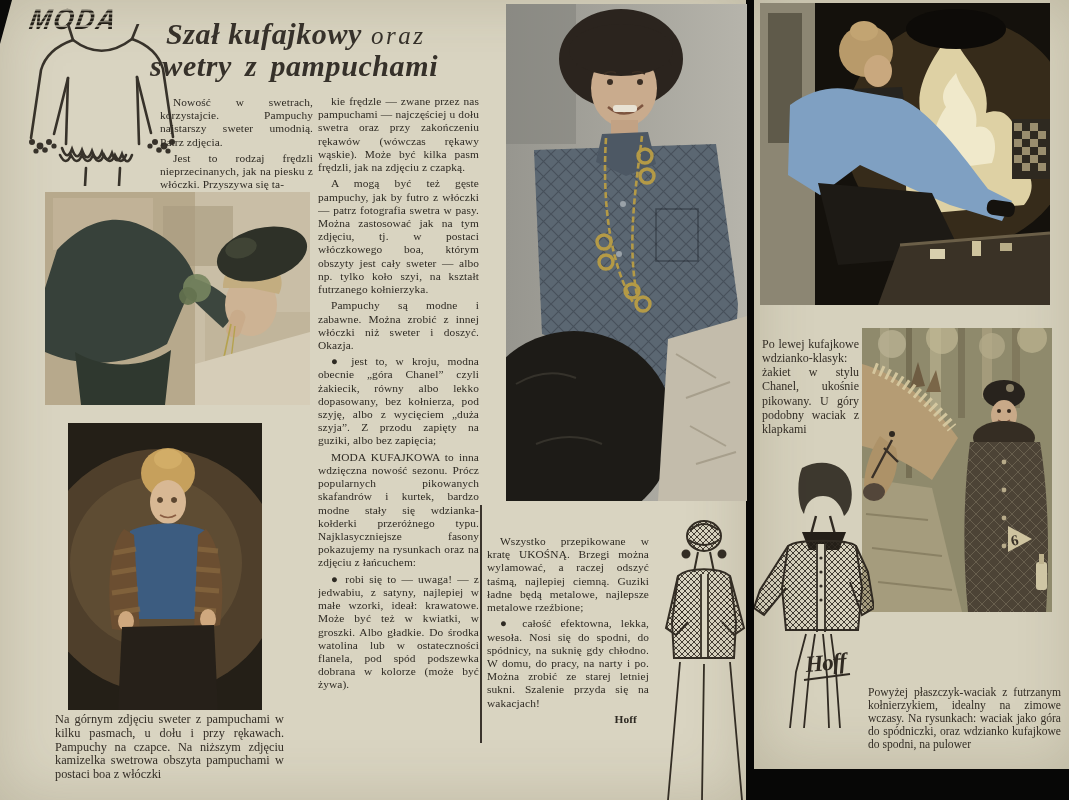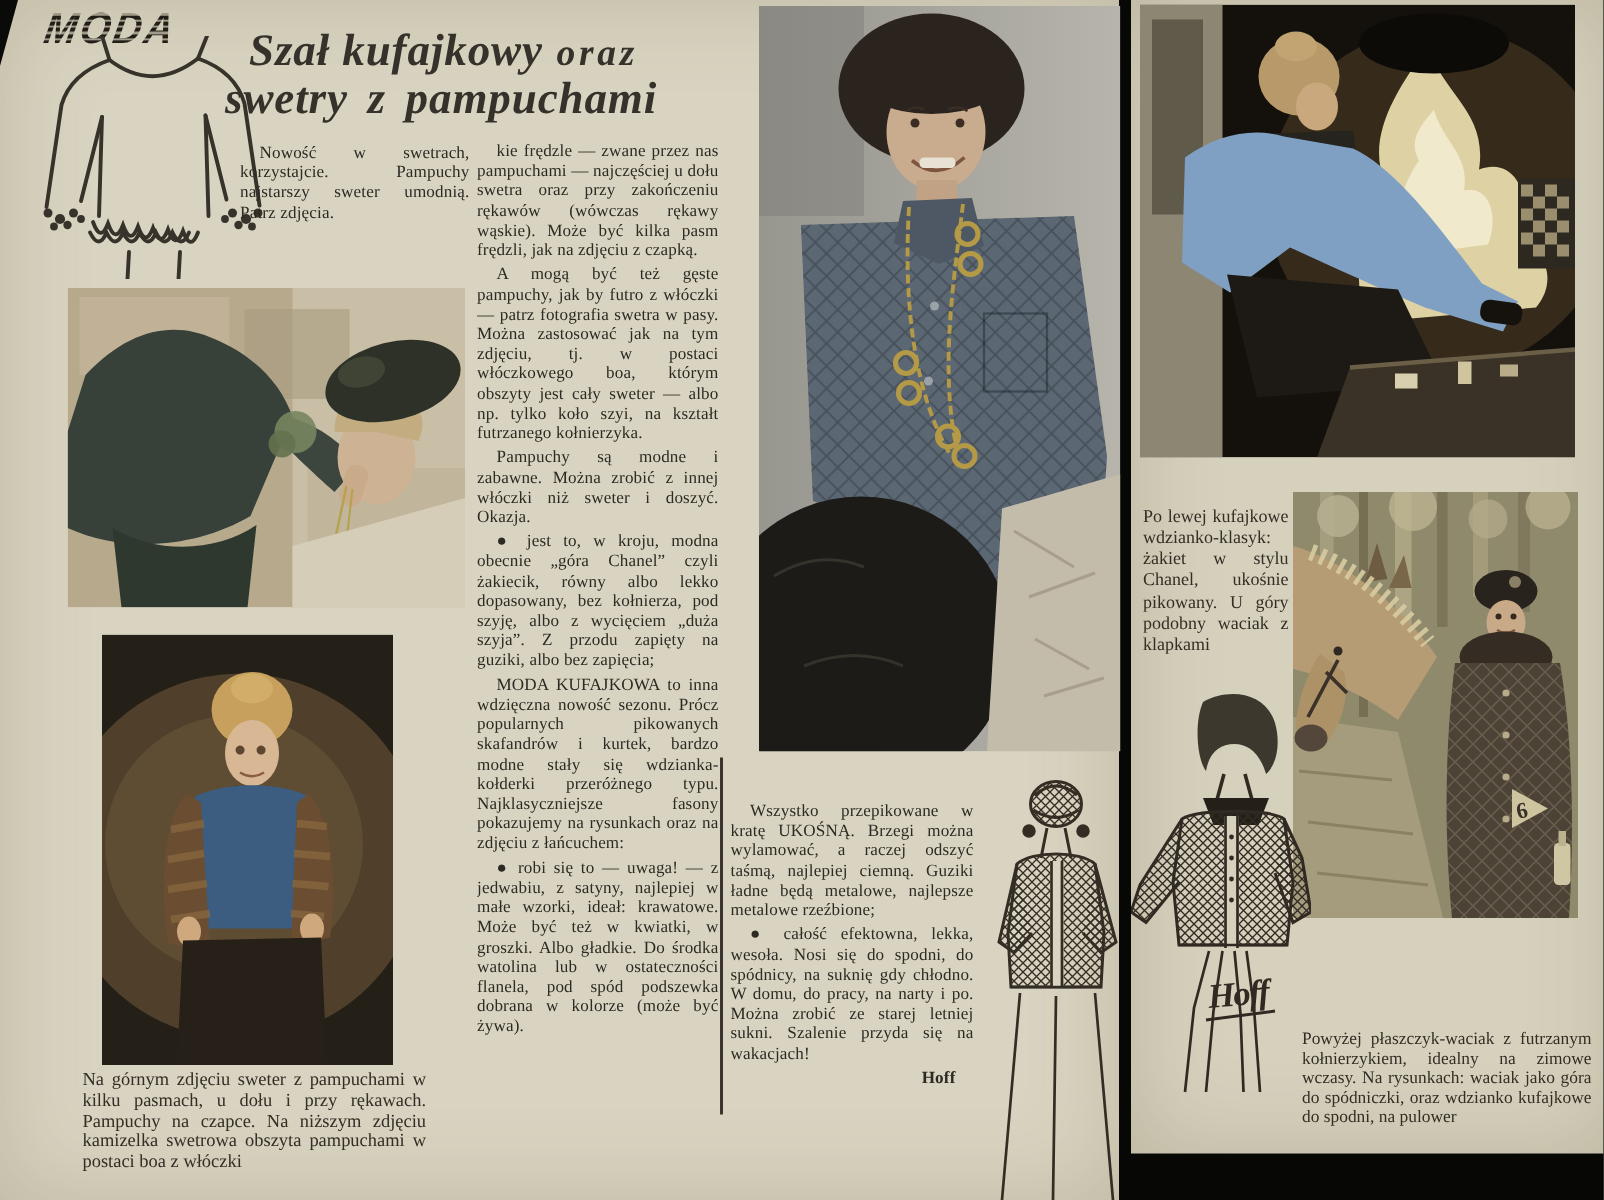--- a/index.html
+++ b/index.html
@@ -14,21 +14,21 @@
   .moda{position:absolute;left:33px;top:2px;font-family:"Liberation Sans",sans-serif;
         font-weight:700;font-style:italic;font-size:26px;letter-spacing:2px;
         transform:skewX(-10deg) scaleY(1.12);transform-origin:left top;
         background-image:repeating-linear-gradient(to bottom,#221e17 0 2.4px,rgba(34,30,23,.28) 2.4px 3.7px);
         -webkit-background-clip:text;background-clip:text;color:transparent;}
   
   .title{position:absolute;left:150px;top:18px;width:348px;color:#36312a;
          font-style:italic;font-weight:700;font-size:30px;line-height:1.08;letter-spacing:.6px;}
   .title .l1{display:block;padding-left:16px;white-space:nowrap;}
   .title .l2{display:block;white-space:nowrap;word-spacing:5px;}
-  .conj{font-weight:700;font-size:25px;letter-spacing:2.5px;margin-left:9px;}
+  .conj{font-weight:400;font-size:25px;letter-spacing:2.5px;margin-left:9px;}
   
   .col{position:absolute;overflow:hidden;}
   .col-a{left:160px;top:96px;width:153px;height:97px;}
   .col-b{left:318px;top:95px;width:161px;height:650px;}
   .col-c{left:487px;top:535px;width:162px;height:202px;}
   p.body{margin:0;font-size:11.4px;line-height:1.16;text-align:justify;text-indent:13px;
          letter-spacing:.1px;color:#2e2a23;}
   p.body + p.body{margin-top:3px;}
   p.author{text-align:right;font-weight:700;padding-right:12px;text-indent:0;margin-top:2px;}
   .divider{position:absolute;left:480px;top:505px;width:2px;height:238px;background:#3a342c;}
@@ -85,20 +85,21 @@
 
     <div class="title">
       <span class="l1">
         <span>Szał kufajkowy</span><span class="conj">oraz</span>
       </span>
       <span class="l2">swetry z pampuchami</span>
     </div>
 
     <div class="col col-a">
       <p class="body">Nowość w swetrach, korzystajcie. Pampuchy najstarszy sweter umodnią. Patrz zdjęcia.</p>
+      <p class="body">Jest to rodzaj frędzli nieprzecinanych, jak na piesku z włóczki. Przyszywa się ta-</p>
     </div>
 
     <div class="col col-b">
       <p class="body">kie frędzle — zwane przez nas pampuchami — najczęściej u dołu swetra oraz przy zakończeniu rękawów (wówczas rękawy wąskie). Może być kilka pasm frędzli, jak na zdjęciu z czapką.</p>
       <p class="body">A mogą być też gęste pampuchy, jak by futro z włóczki — patrz fotografia swetra w pasy. Można zastosować jak na tym zdjęciu, tj. w postaci włóczkowego boa, którym obszyty jest cały sweter — albo np. tylko koło szyi, na kształt futrzanego kołnierzyka.</p>
       <p class="body">Pampuchy są modne i zabawne. Można zrobić z innej włóczki niż sweter i doszyć. Okazja.</p>
       <p class="body">● jest to, w kroju, modna obecnie „góra Chanel” czyli żakiecik, równy albo lekko dopasowany, bez kołnierza, pod szyję, albo z wycięciem „duża szyja”. Z przodu zapięty na guziki, albo bez zapięcia;</p>
       <p class="body">MODA KUFAJKOWA to inna wdzięczna nowość sezonu. Prócz popularnych pikowanych skafandrów i kurtek, bardzo modne stały się wdzianka-kołderki przeróżnego typu. Najklasyczniejsze fasony pokazujemy na rysunkach oraz na zdjęciu z łańcuchem:</p>
       <p class="body">● robi się to — uwaga! — z jedwabiu, z satyny, najlepiej w małe wzorki, ideał: krawatowe. Może być też w kwiatki, w groszki. Albo gładkie. Do środka watolina lub w ostateczności flanela, pod spód podszewka dobrana w kolorze (może być żywa).</p>
     </div>

